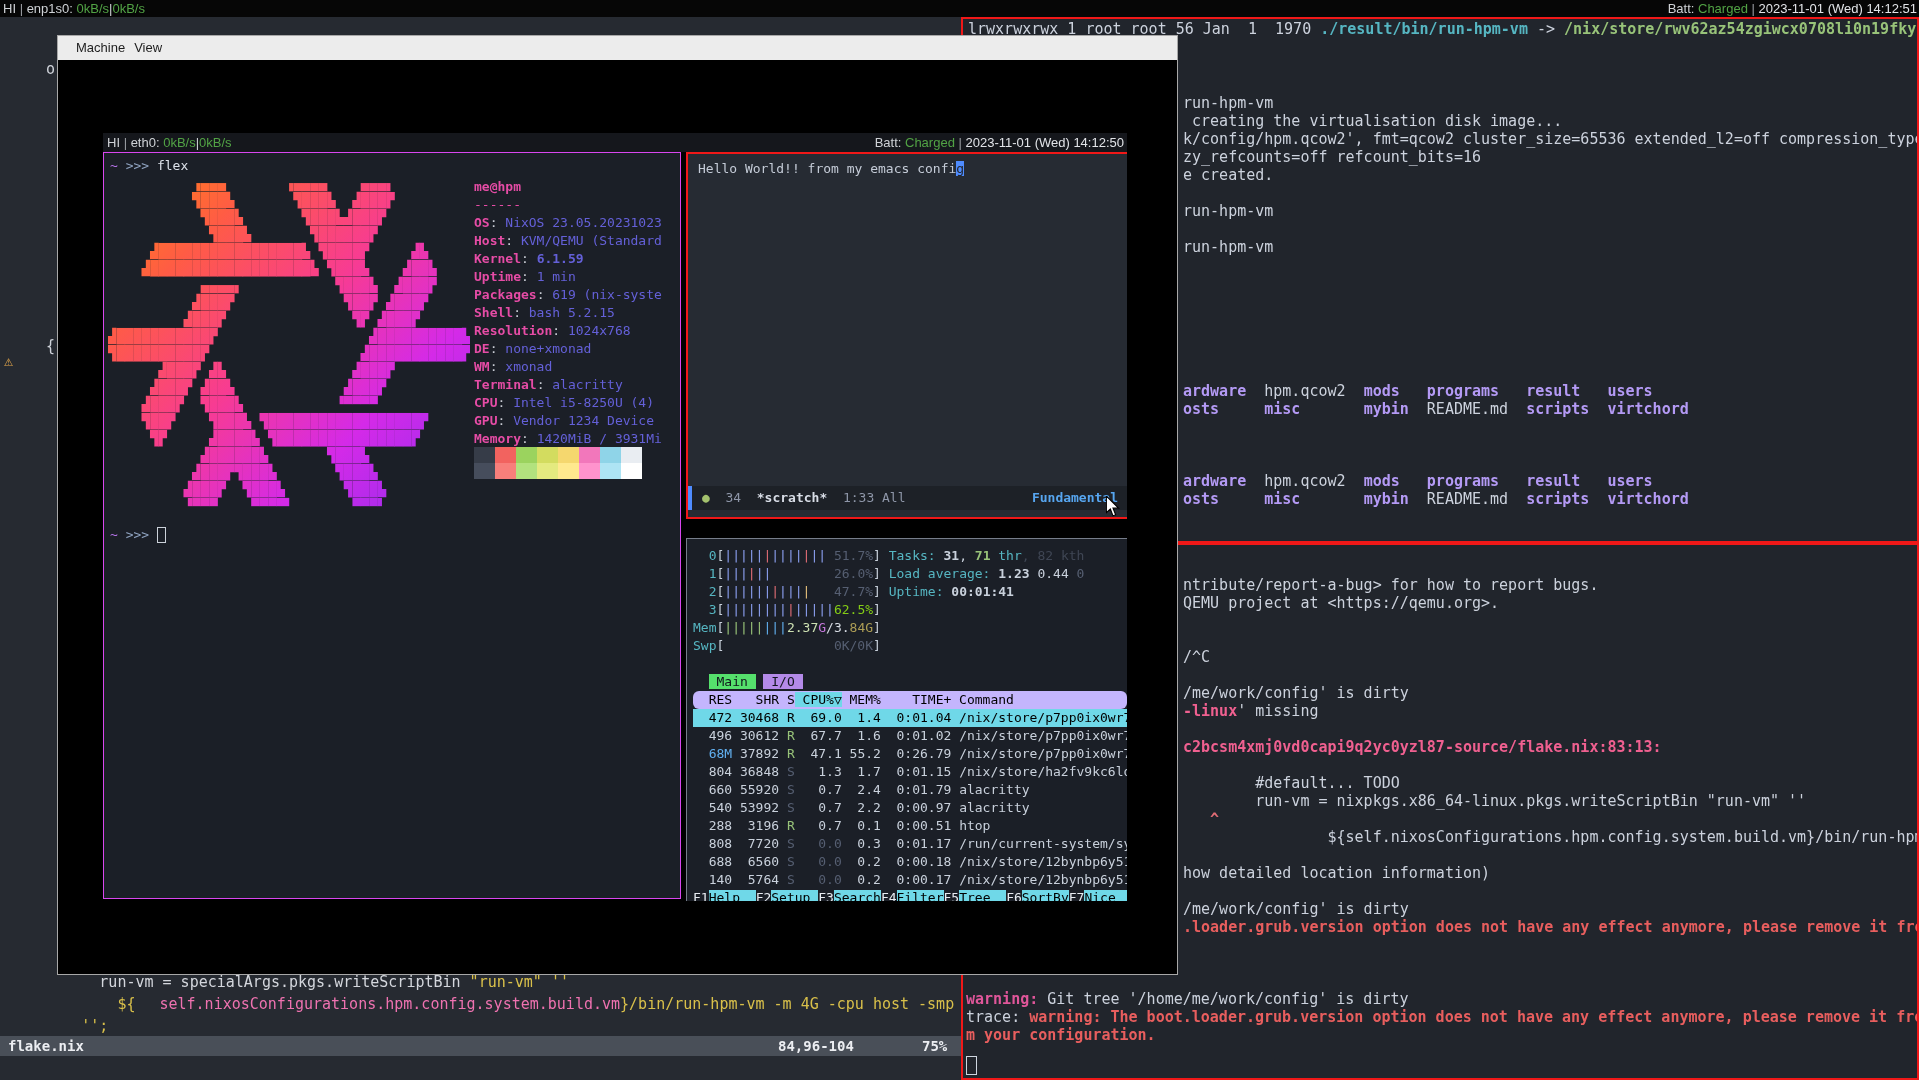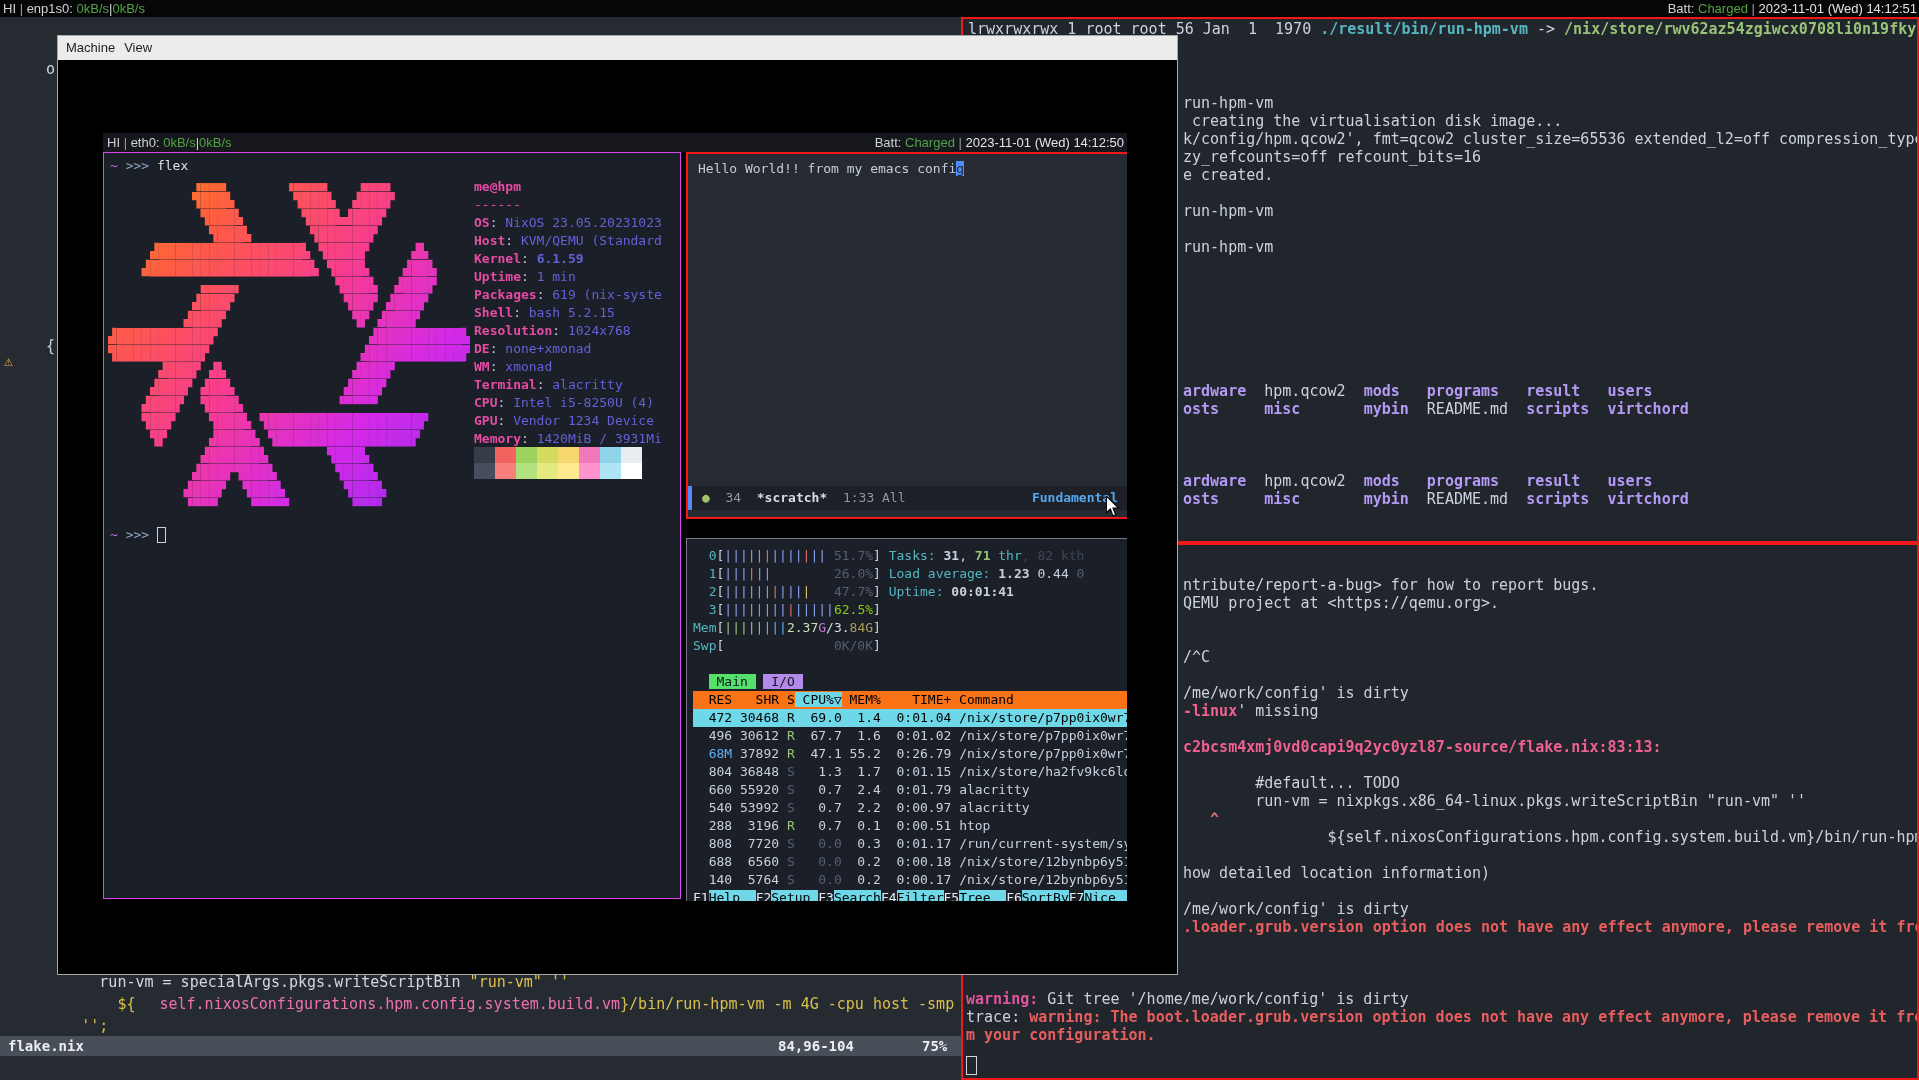--- a/index.html
+++ b/index.html
@@ -34,21 +34,21 @@
   .termbottom{left:961px;top:543px;width:954px;height:533px;}
   .tline{position:absolute;left:5px;top:1px;white-space:pre;}
   .tfrag{position:absolute;left:220px;top:75px;}
   .tfrag2{position:absolute;left:220px;top:31px;}
   .tbot{position:absolute;left:3px;top:445px;}
   .hcur{position:absolute;left:3px;top:511px;width:9px;height:17px;border:1px solid #cfd6e0;}
   
   .qemu{left:57px;top:35px;width:1119px;height:938px;background:#000;border:1px solid #a8a8a8;z-index:5;}
   .qtitle{position:absolute;left:0;top:0;width:100%;height:24px;background:#ececec;color:#1d1d1d;font:13px/24px "Liberation Sans",sans-serif;}
   .menu-item{display:inline-block;margin-right:9px;}
-  #qmenu{padding-left:8px;display:inline-block;}
+  #qmenu{padding-left:18px;display:inline-block;}
   .fb{position:absolute;left:45px;top:97px;width:1024px;height:768px;background:#000;overflow:hidden;}
   .vbar{position:absolute;left:0;top:0;width:1024px;height:19px;background:#15171c;}
   .vbar-left{position:absolute;left:4px;top:1px;}
   .vbar-right{position:absolute;right:3px;top:1px;white-space:pre;}
   .vterm{position:absolute;left:0;top:19px;width:576px;height:745px;background:#1b1f27;border:1px solid #d946ef;overflow:hidden;}
   .prompt1{position:absolute;left:6px;top:4px;}
   .prompt2{position:absolute;left:6px;top:373px;}
   .hcur2{display:inline-block;width:7px;height:14px;border:1px solid #ccd2da;vertical-align:-2px;}
   .logo{position:absolute;left:4px;top:22px;margin:0;font:14px/17px "DejaVu Sans Mono",monospace;white-space:pre;
         background:linear-gradient(135deg,#ff8a0e 0%,#ff5c44 22%,#f73b93 48%,#d42ae8 72%,#8c2df0 100%);
@@ -229,21 +229,21 @@
       <div class="vhtop mono13">
         <div class="htlines">
             <div class="ln"><span style="color: rgb(86, 182, 194);">  0</span><span style="color: rgb(201, 209, 220);">[</span><span style="color: rgb(139, 159, 240);">|||||</span><span style="color: rgb(224, 108, 117);">|</span><span style="color: rgb(139, 159, 240);">||||</span><span style="color: rgb(224, 108, 117);">|</span><span style="color: rgb(139, 159, 240);">||</span><span> </span><span style="color: rgb(86, 95, 114);">51.7%</span><span style="color: rgb(201, 209, 220);">]</span><span> </span><span style="color: rgb(86, 182, 194);">Tasks: </span><span style="color: rgb(201, 209, 220); font-weight: bold;">31</span><span style="color: rgb(201, 209, 220);">, </span><span style="color: rgb(152, 195, 121); font-weight: bold;">71</span><span style="color: rgb(86, 182, 194);"> thr</span><span style="color: rgb(63, 70, 84);">, 82 kth</span></div>
             <div class="ln"><span style="color: rgb(86, 182, 194);">  1</span><span style="color: rgb(201, 209, 220);">[</span><span style="color: rgb(139, 159, 240);">|||</span><span style="color: rgb(224, 108, 117);">|</span><span style="color: rgb(139, 159, 240);">||</span><span>        </span><span style="color: rgb(86, 95, 114);">26.0%</span><span style="color: rgb(201, 209, 220);">]</span><span> </span><span style="color: rgb(86, 182, 194);">Load average: </span><span style="color: rgb(201, 209, 220); font-weight: bold;">1.23 </span><span style="color: rgb(201, 209, 220);">0.44 </span><span style="color: rgb(86, 95, 114);">0</span></div>
             <div class="ln"><span style="color: rgb(86, 182, 194);">  2</span><span style="color: rgb(201, 209, 220);">[</span><span style="color: rgb(139, 159, 240);">||||||</span><span style="color: rgb(224, 108, 117);">|</span><span style="color: rgb(139, 159, 240);">|||</span><span style="color: rgb(229, 192, 123);">|</span><span>   </span><span style="color: rgb(86, 95, 114);">47.7%</span><span style="color: rgb(201, 209, 220);">]</span><span> </span><span style="color: rgb(86, 182, 194);">Uptime: </span><span style="color: rgb(201, 209, 220); font-weight: bold;">00:01:41</span></div>
             <div class="ln"><span style="color: rgb(86, 182, 194);">  3</span><span style="color: rgb(201, 209, 220);">[</span><span style="color: rgb(139, 159, 240);">||||||||</span><span style="color: rgb(224, 108, 117);">|</span><span style="color: rgb(139, 159, 240);">|||||</span><span style="color: #84cc16;">62.5%</span><span style="color: rgb(201, 209, 220);">]</span></div>
             <div class="ln"><span style="color: rgb(86, 182, 194);">Mem</span><span style="color: rgb(201, 209, 220);">[</span><span style="color: rgb(152, 195, 121);">|||||</span><span style="color: rgb(97, 175, 239);">|||</span><span style="color: rgb(205, 224, 178);">2.37</span><span style="color: rgb(198, 120, 221);">G</span><span style="color: rgb(215, 220, 228);">/3.</span><span style="color: rgb(173, 157, 85);">84G</span><span style="color: rgb(201, 209, 220);">]</span></div>
             <div class="ln"><span style="color: rgb(86, 182, 194);">Swp</span><span style="color: rgb(201, 209, 220);">[</span><span>              </span><span style="color: rgb(86, 95, 114);">0K/0K</span><span style="color: rgb(201, 209, 220);">]</span></div>
             <div class="ln"><span></span></div>
             <div class="ln"><span>  </span><span style="color: rgb(16, 21, 28); background: rgb(85, 224, 108);"> Main </span><span> </span><span style="color: rgb(16, 21, 28); background: rgb(180, 138, 232);"> I/O </span></div>
-            <div class="ln" style="background: #f97316; color: rgb(0, 0, 0);"><span>  RES   SHR S</span><span style="background: rgb(111, 216, 232);"> CPU%▽</span><span> MEM%    TIME+ Command</span></div>
+            <div class="ln" style="background: #c4b5fd; color: rgb(0, 0, 0); border-radius: 6px;"><span>  RES   SHR S</span><span style="background: rgb(111, 216, 232);"> CPU%▽</span><span> MEM%    TIME+ Command</span></div>
             <div class="ln" style="background: rgb(111, 216, 232); color: rgb(0, 0, 0);"><span>  472 30468 R  69.0  1.4  0:01.04 /nix/store/p7pp0ix0wr7g</span></div>
             <div class="ln"><span style="color: rgb(201, 209, 220);">  496 30612 </span><span style="color: rgb(152, 195, 121);">R</span><span style="color: rgb(201, 209, 220);">  67.7  1.6  0:01.02 </span><span style="color: rgb(201, 209, 220);">/nix/store/p7pp0ix0wr7g</span></div>
             <div class="ln"><span style="color: rgb(201, 209, 220);">  </span><span style="color: rgb(97, 175, 239);">68M</span><span style="color: rgb(201, 209, 220);"> 37892 </span><span style="color: rgb(152, 195, 121);">R</span><span style="color: rgb(201, 209, 220);">  47.1 55.2  0:26.79 </span><span style="color: rgb(201, 209, 220);">/nix/store/p7pp0ix0wr7g</span></div>
             <div class="ln"><span style="color: rgb(201, 209, 220);">  804 36848 </span><span style="color: rgb(86, 95, 114);">S</span><span style="color: rgb(201, 209, 220);">   1.3  1.7  0:01.15 </span><span style="color: rgb(201, 209, 220);">/nix/store/ha2fv9kc6lq4</span></div>
             <div class="ln"><span style="color: rgb(201, 209, 220);">  660 55920 </span><span style="color: rgb(86, 95, 114);">S</span><span style="color: rgb(201, 209, 220);">   0.7  2.4  0:01.79 </span><span style="color: rgb(201, 209, 220);">alacritty</span></div>
             <div class="ln"><span style="color: rgb(201, 209, 220);">  540 53992 </span><span style="color: rgb(86, 95, 114);">S</span><span style="color: rgb(201, 209, 220);">   0.7  2.2  0:00.97 </span><span style="color: rgb(201, 209, 220);">alacritty</span></div>
             <div class="ln"><span style="color: rgb(201, 209, 220);">  288  3196 </span><span style="color: rgb(152, 195, 121);">R</span><span style="color: rgb(201, 209, 220);">   0.7  0.1  0:00.51 </span><span style="color: rgb(201, 209, 220);">htop</span></div>
             <div class="ln"><span style="color: rgb(201, 209, 220);">  808  7720 </span><span style="color: rgb(86, 95, 114);">S</span><span style="color: rgb(201, 209, 220);">   </span><span style="color: rgb(86, 95, 114);">0.0</span><span style="color: rgb(201, 209, 220);">  0.3  0:01.17 </span><span style="color: rgb(201, 209, 220);">/run/current-system/sys</span></div>
             <div class="ln"><span style="color: rgb(201, 209, 220);">  688  6560 </span><span style="color: rgb(86, 95, 114);">S</span><span style="color: rgb(201, 209, 220);">   </span><span style="color: rgb(86, 95, 114);">0.0</span><span style="color: rgb(201, 209, 220);">  0.2  0:00.18 </span><span style="color: rgb(201, 209, 220);">/nix/store/12bynbp6y51j</span></div>
             <div class="ln"><span style="color: rgb(201, 209, 220);">  140  5764 </span><span style="color: rgb(86, 95, 114);">S</span><span style="color: rgb(201, 209, 220);">   </span><span style="color: rgb(86, 95, 114);">0.0</span><span style="color: rgb(201, 209, 220);">  0.2  0:00.17 </span><span style="color: rgb(201, 209, 220);">/nix/store/12bynbp6y51j</span></div>

